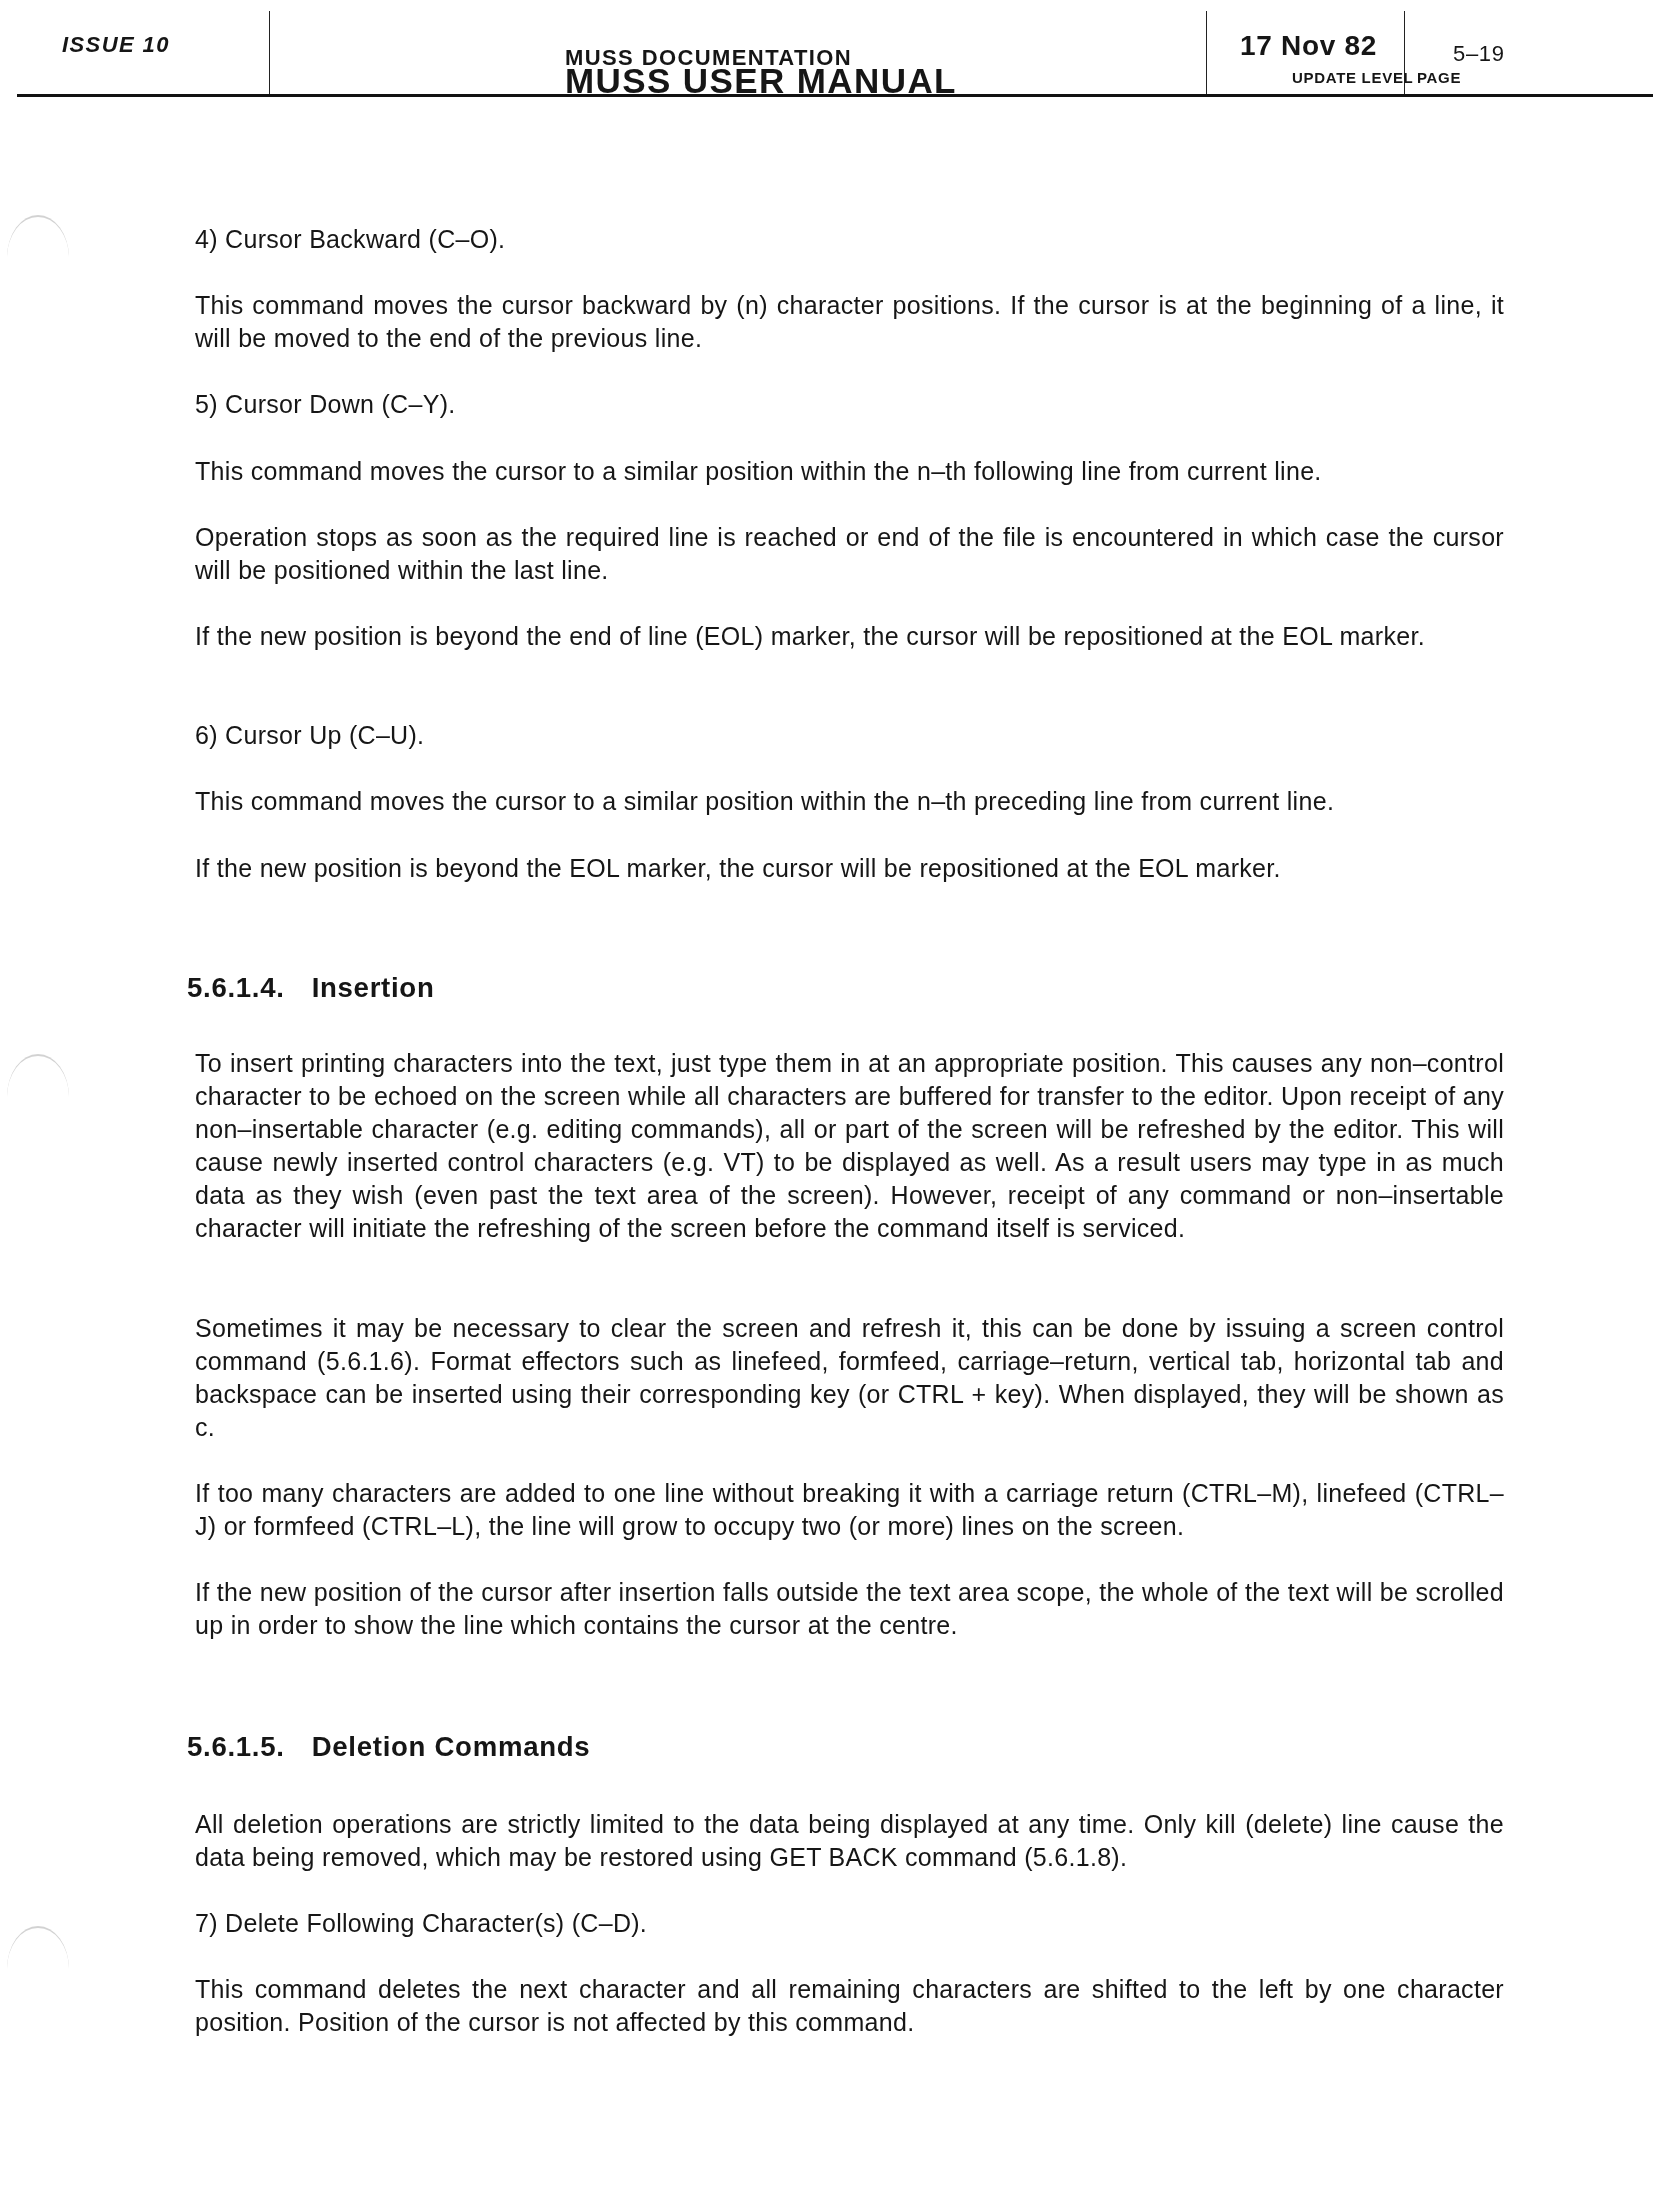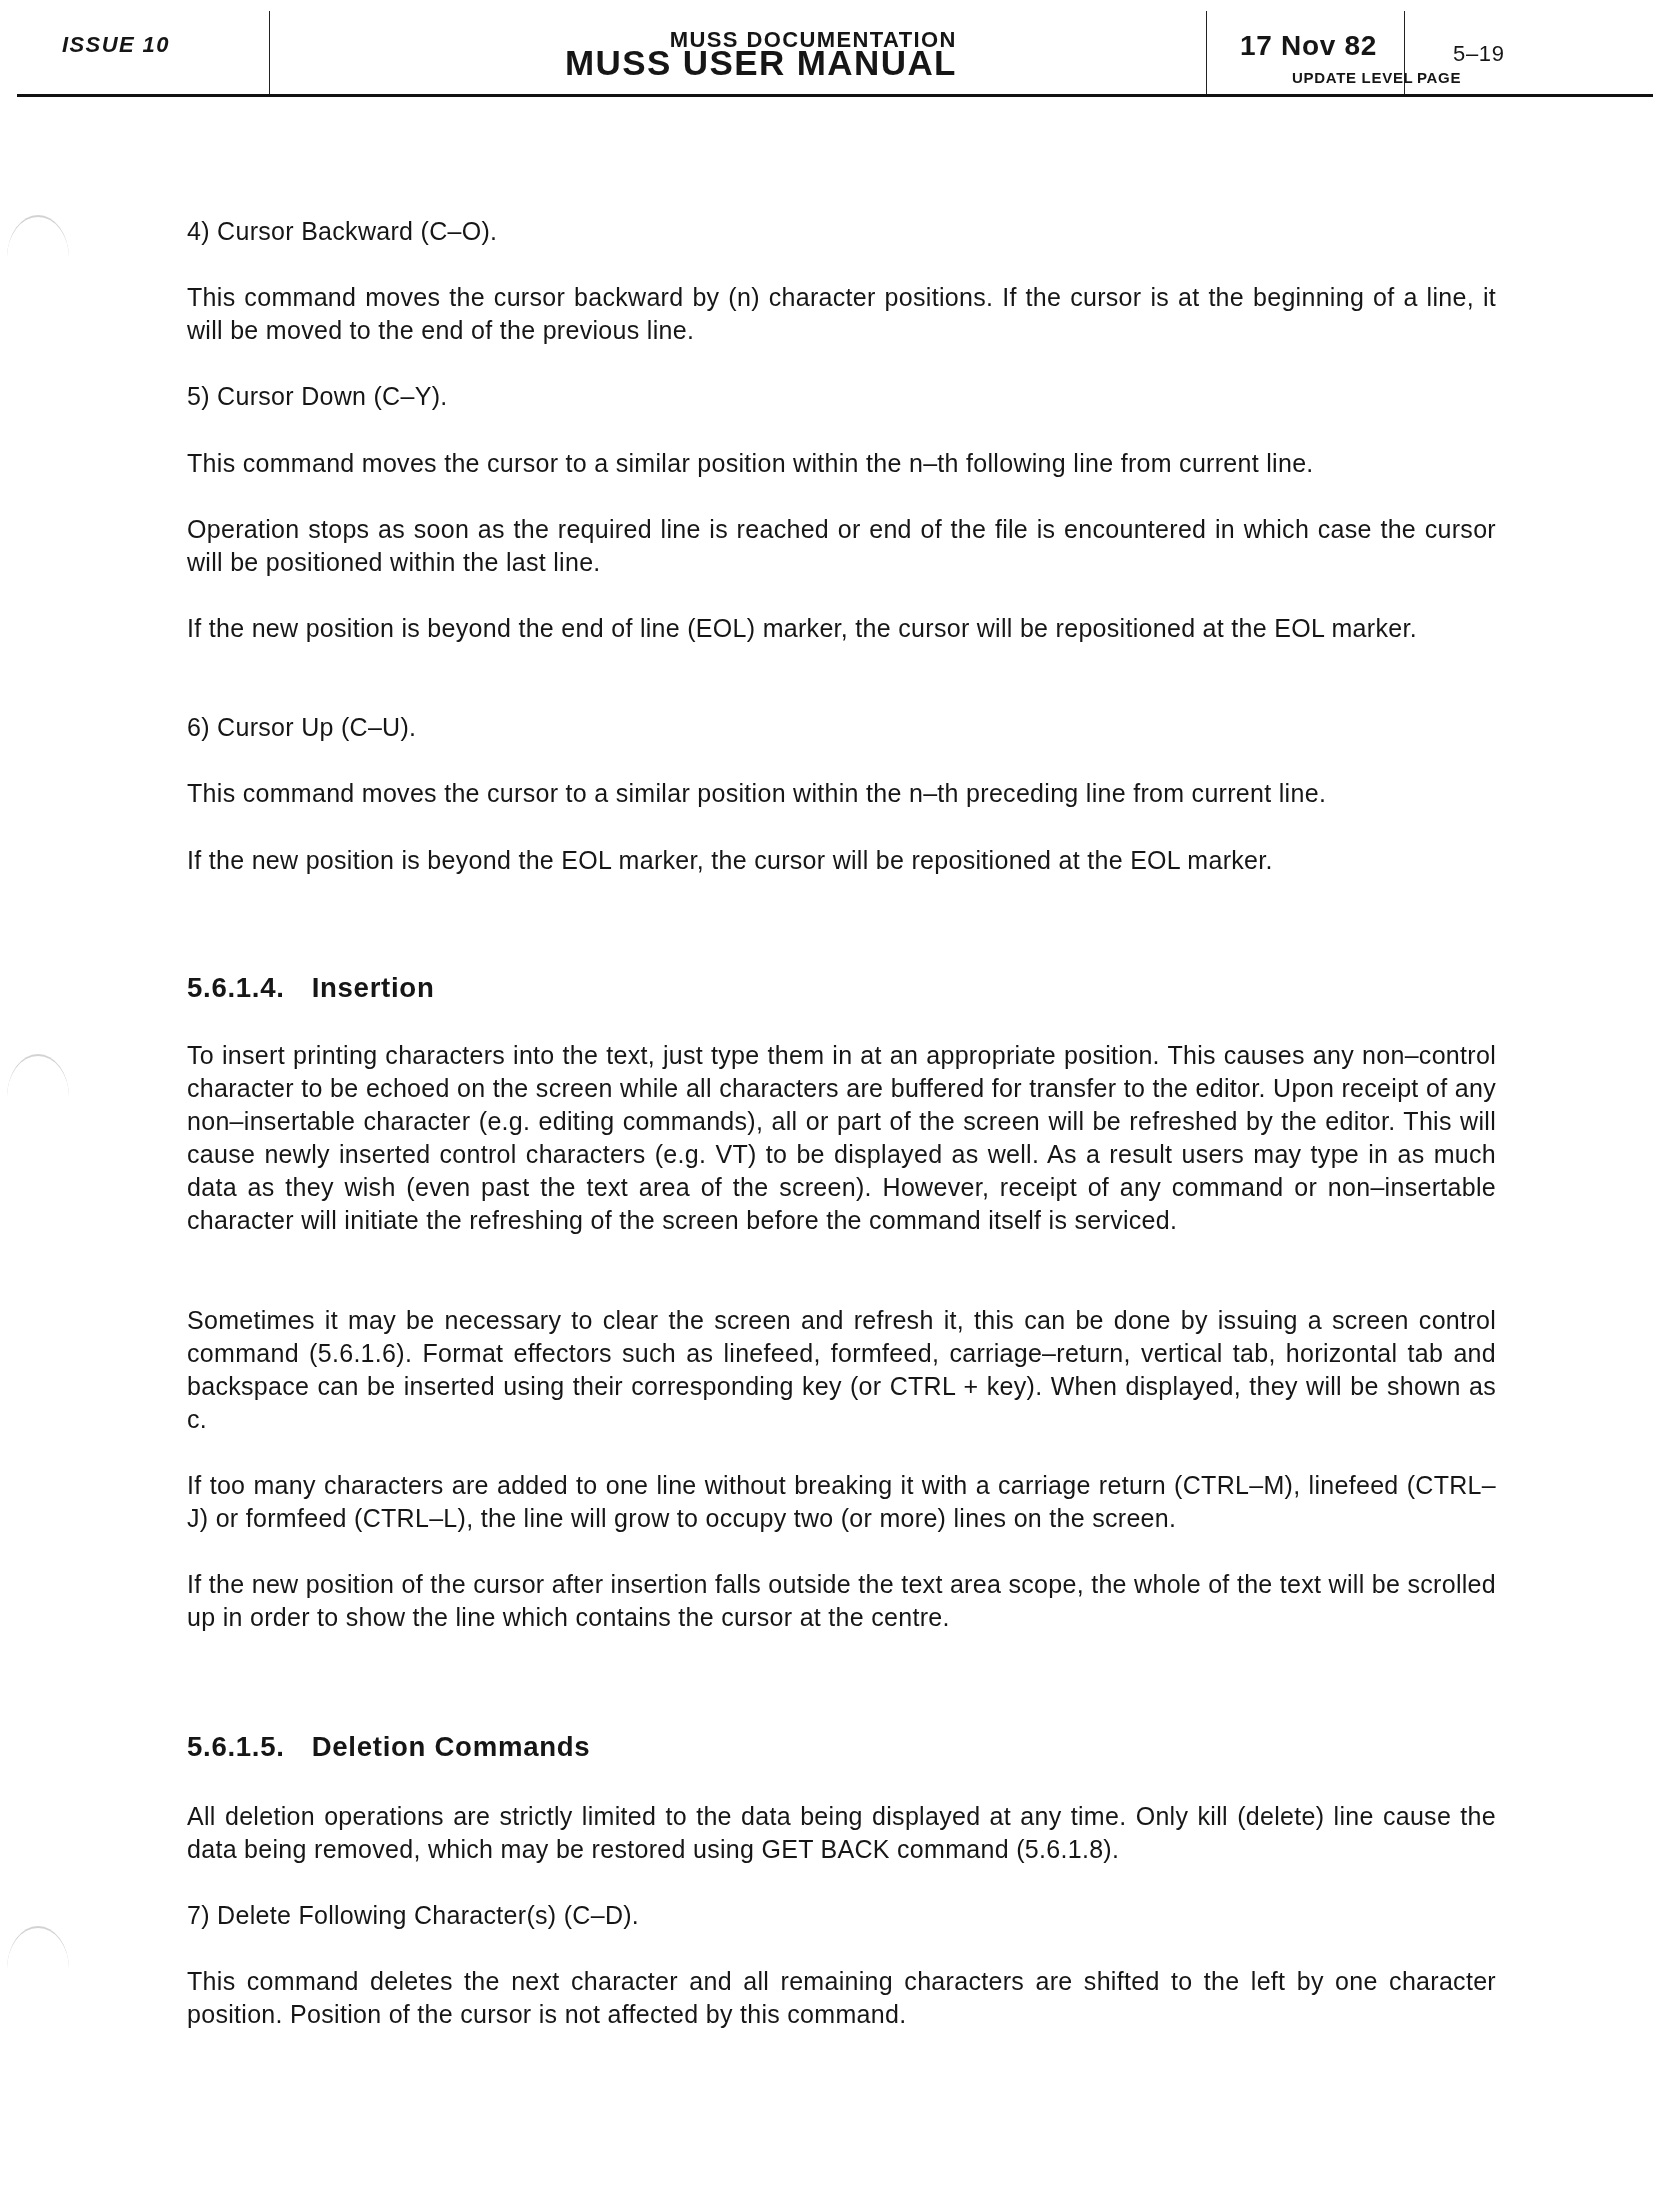--- a/index.html
+++ b/index.html
@@ -48,22 +48,22 @@
       left: 62px;
       top: 32px;
       font-size: 22px;
       font-weight: bold;
       letter-spacing: 1.4px;
       font-style: italic;
     }
     .doc-title {
       position: absolute;
       left: 565px;
-      top: 28px;
-      text-align: right;
+      top: 46px;
+      text-align: left;
       font-weight: bold;
       line-height: 23.4px;
     }
     .doc-title .l1 { font-size: 22px; letter-spacing: 1.4px; display: block; }
     .doc-title .l2 { font-size: 35px; letter-spacing: 1.4px; display: block; }
 
     .date {
       position: absolute;
       left: 1240px;
       top: 30px;
@@ -118,21 +118,21 @@
       top: 0;
       width: 1309px;
     }
     .blk {
       position: absolute;
       left: 0;
       width: 1309px;
       font-size: 25px;
       line-height: 33px;
       letter-spacing: 0.3px;
-      margin: 0;
+      margin: 8px;
       text-align: justify;
       white-space: normal;
     }
     .blk.item { text-align: left; }
     .heading {
       position: absolute;
       left: 0;
       font-size: 27.6px;
       font-weight: bold;
       letter-spacing: 0.7px;

